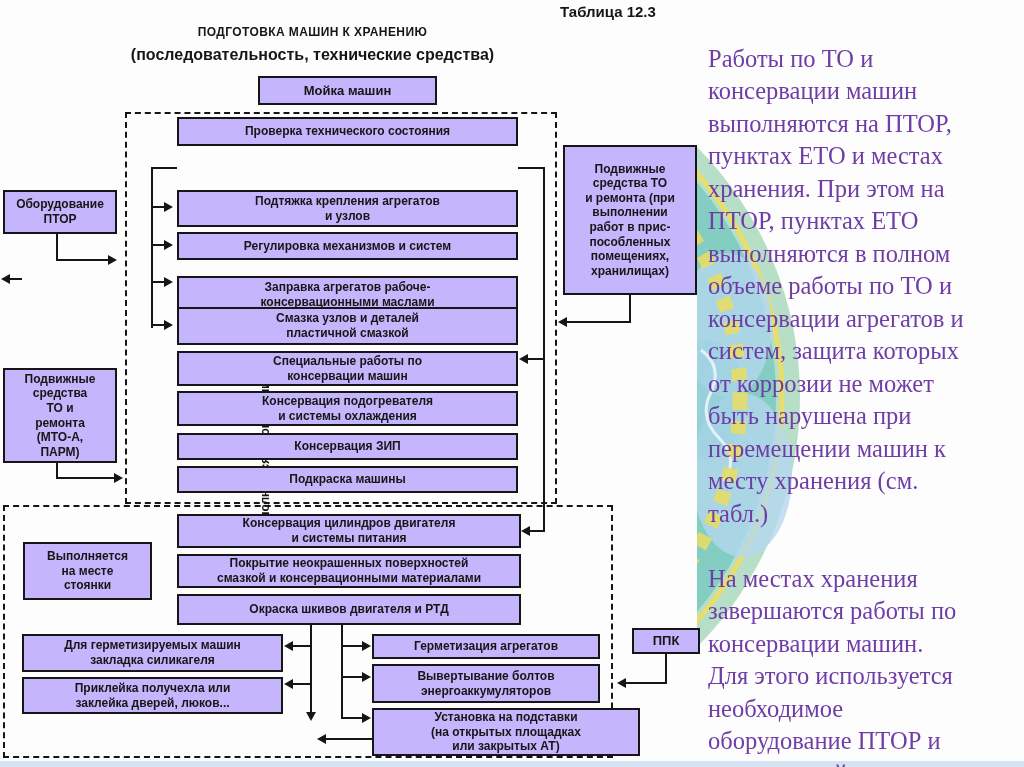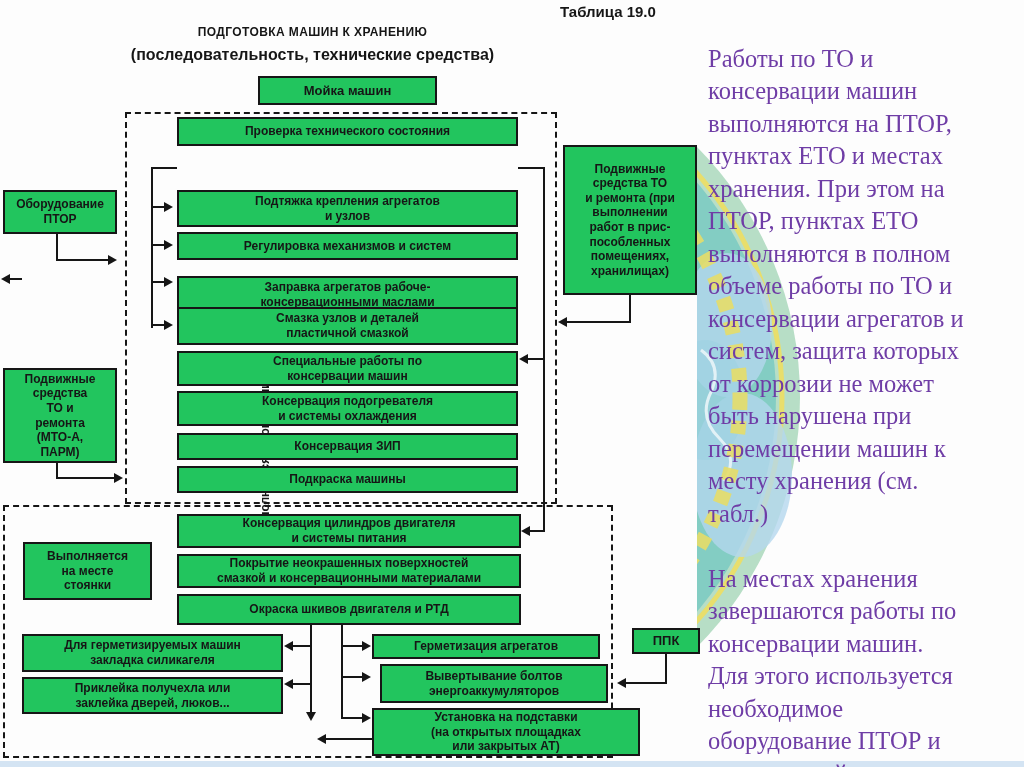--- a/index.html
+++ b/index.html
@@ -1,19 +1,19 @@
 <!DOCTYPE html>
 <html><head>
 <meta charset="utf-8">
 <style>
   html,body{margin:0;padding:0;background:#ffffff;}
   #stage{position:relative;width:1024px;height:767px;background:#fdfdfd;overflow:hidden;
          font-family:"Liberation Sans",sans-serif;color:#161616;}
   
-  .box{position:absolute;border:2px solid #161616;background:#22c55e;display:flex;
+  .box{position:absolute;border:2px solid #161616;background:#c4b5fd;display:flex;
        align-items:center;justify-content:center;text-align:center;
        font-weight:bold;font-size:12px;line-height:1.22;white-space:pre-line;
        padding:1px 16px;box-sizing:border-box;z-index:3;}
   .dashedbox{position:absolute;border:2px dashed #161616;box-sizing:border-box;z-index:2;background:transparent;}
   .lh{position:absolute;height:2px;background:#161616;z-index:3;}
   .lv{position:absolute;width:2px;background:#161616;z-index:3;}
   .ah{position:absolute;width:0;height:0;border:5px solid transparent;z-index:3;}
   .ah.r{border-left:9px solid #161616;border-right:none;}
   .ah.l{border-right:9px solid #161616;border-left:none;}
   .ah.d{border-top:9px solid #161616;border-bottom:none;border-left:5px solid transparent;border-right:5px solid transparent;}
@@ -46,21 +46,21 @@
     <circle cx="-252" cy="252" r="337" fill="none" stroke="#e8de6c" stroke-width="5"></circle>
     <circle cx="-252" cy="252" r="331" fill="#83cdc3"></circle>
     <ellipse cx="30" cy="180" rx="45" ry="72" fill="#b4d7ee" opacity="0.8"></ellipse>
     <ellipse cx="45" cy="330" rx="50" ry="82" fill="#b4d7ee" opacity="0.8"></ellipse>
     <ellipse cx="8" cy="255" rx="40" ry="60" fill="#9ed2e2" opacity="0.7"></ellipse>
     <path d="M 4 205 q 22 16 10 42 q -13 26 9 47 q 19 19 4 42" fill="none" stroke="#e9f4f7" stroke-width="3" opacity="0.9"></path>
     <circle cx="-252" cy="252" r="295" fill="none" stroke="#e6dd68" stroke-width="15" stroke-dasharray="13 11" opacity="0.9"></circle>
   </svg>
   <div class="bottomstrip"></div>
 
-  <div class="tablelabel">Таблица 19.0</div>
+  <div class="tablelabel">Таблица 12.3</div>
   <div class="title1">ПОДГОТОВКА МАШИН К ХРАНЕНИЮ</div>
   <div class="title2">(последовательность, технические средства)</div>
 
   <div class="box" style="left:258px;top:76px;width:179px;height:29px;font-size:13px;">Мойка машин</div>
 
   <div class="dashedbox" style="left:125px;top:112px;width:432px;height:392px;">
     <div class="vlabel">выполняется в помещениях</div>
   </div>
 
   <div class="box" style="left:177px;top:117px;width:341px;height:29px;">Проверка технического состояния</div>
@@ -104,21 +104,21 @@
   <div class="box" style="left:177px;top:554px;width:344px;height:34px;">Покрытие неокрашенных поверхностей
 смазкой и консервационными материалами</div>
   <div class="box" style="left:177px;top:594px;width:344px;height:31px;">Окраска шкивов двигателя и РТД</div>
 
   <div class="box" style="left:22px;top:634px;width:261px;height:38px;">Для герметизируемых машин
 закладка силикагеля</div>
   <div class="box" style="left:22px;top:677px;width:261px;height:37px;">Приклейка получехла или
 заклейка дверей, люков...</div>
 
   <div class="box" style="left:372px;top:634px;width:228px;height:25px;">Герметизация агрегатов</div>
-  <div class="box" style="left:372px;top:664px;width:228px;height:39px;margin-left:8px;">Вывертывание болтов
+  <div class="box" style="left:372px;top:664px;width:228px;height:39px;">Вывертывание болтов
 энергоаккумуляторов</div>
   <div class="box" style="left:372px;top:708px;width:268px;height:48px;">Установка на подставки
 (на открытых площадках
 или закрытых АТ)</div>
 
   <div class="box" style="left:632px;top:628px;width:68px;height:26px;font-size:13px;">ППК</div>
 
   <div class="lv" style="left:151px;top:167px;height:161px;"></div>
   <div class="lh" style="left:151px;top:167px;width:26px;"></div>
   <div class="lh" style="left:151px;top:206px;width:14px;"></div>

